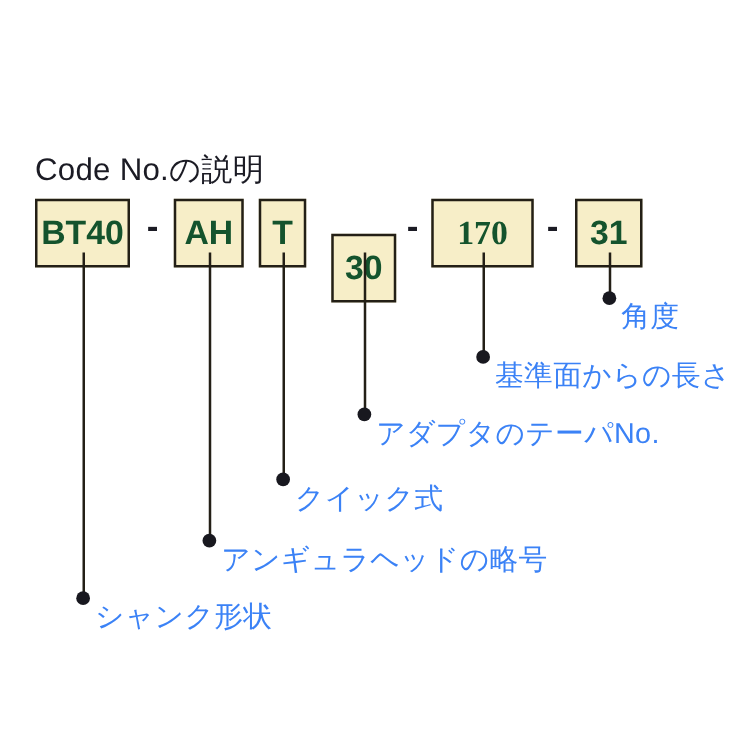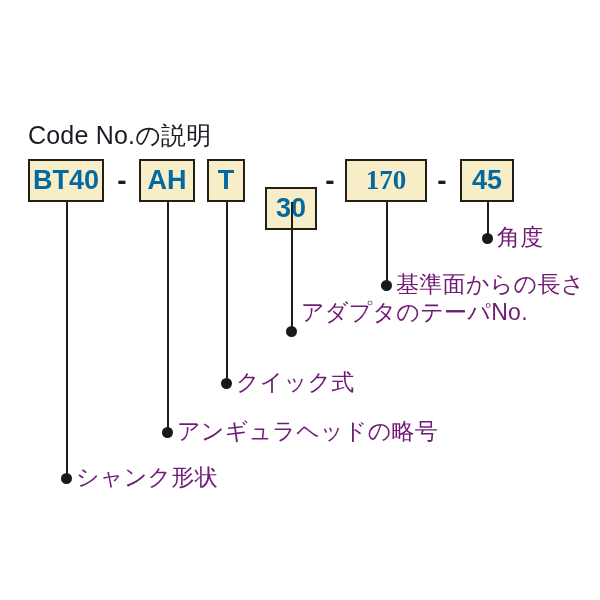--- a/index.html
+++ b/index.html
@@ -27,28 +27,28 @@
     font-weight: 400;
     color: #1b1b24;
     letter-spacing: 0.2px;
     white-space: nowrap;
   }
 
   
   .code-box {
     position: absolute;
     top: 159px;
-    height: 43px;
+    height: 55px;
     box-sizing: border-box;
     background: #f7eec8;
     border: 2.5px solid #231f16;
     display: flex;
     align-items: center;
     justify-content: center;
-    color: #0369a1;
+    color: #14532d;
     font-size: 27px;
     font-weight: bold;
     letter-spacing: 0px;
   }
 
   .hyphen {
     position: absolute;
     top: 159px;
     height: 43px;
     display: flex;
@@ -74,23 +74,24 @@
     height: 11px;
     border-radius: 50%;
     background: #18181f;
   }
 
   
   .leader-label {
     position: absolute;
     font-size: 23px;
     font-weight: 400;
-    color: #701a75;
+    color: #3b82f6;
     white-space: nowrap;
     letter-spacing: 0.3px;
+    margin-top: 16px;
   }
 </style>
 </head>
 <body>
 
 <div id="canvas">
 
   <div id="diagram-title">Code No.の説明</div>
 
   <div class="code-box" id="box-0" style="left: 28px; width: 76px;">
@@ -102,38 +103,38 @@
   <div class="code-box" id="box-2" style="left: 207px; width: 38px;">
     <span>T</span>
   </div>
   <div class="code-box" id="box-3" style="left: 265px; width: 52px; margin-top: 28px;">
     <span>30</span>
   </div>
   <div class="code-box" id="box-4" style="left: 345px; width: 82px; font-family: Liberation Serif, serif;">
     <span>170</span>
   </div>
   <div class="code-box" id="box-5" style="left: 460px; width: 54px;">
-    <span>45</span>
+    <span>31</span>
   </div>
 
   <div class="hyphen" id="sep-0" style="left: 114px;">-</div>
   <div class="hyphen" id="sep-1" style="left: 322px;">-</div>
   <div class="hyphen" id="sep-2" style="left: 434px;">-</div>
 
   <div class="leader-line" id="line-0" style="left: 487px; top: 202px; height: 36px;"></div>
   <div class="leader-dot" id="dot-0" style="left: 482px; top: 233px;"></div>
   <div class="leader-label" id="lbl-0" style="left: 497px; top: 222px;">角度</div>
 
   <div class="leader-line" id="line-1" style="left: 386px; top: 202px; height: 83px;"></div>
   <div class="leader-dot" id="dot-1" style="left: 381px; top: 280px;"></div>
   <div class="leader-label" id="lbl-1" style="left: 396px; top: 269px;">基準面からの長さ</div>
 
   <div class="leader-line" id="line-2" style="left: 291px; top: 202px; height: 129px;"></div>
   <div class="leader-dot" id="dot-2" style="left: 286px; top: 326px;"></div>
-  <div class="leader-label" id="lbl-2" style="left: 301px; top: 297px;">アダプタのテーパNo.</div>
+  <div class="leader-label" id="lbl-2" style="left: 301px; top: 315px;">アダプタのテーパNo.</div>
 
   <div class="leader-line" id="line-3" style="left: 226px; top: 202px; height: 181px;"></div>
   <div class="leader-dot" id="dot-3" style="left: 221px; top: 378px;"></div>
   <div class="leader-label" id="lbl-3" style="left: 236px; top: 367px;">クイック式</div>
 
   <div class="leader-line" id="line-4" style="left: 167px; top: 202px; height: 230px;"></div>
   <div class="leader-dot" id="dot-4" style="left: 162px; top: 427px;"></div>
   <div class="leader-label" id="lbl-4" style="left: 177px; top: 416px;">アンギュラヘッドの略号</div>
 
   <div class="leader-line" id="line-5" style="left: 66px; top: 202px; height: 276px;"></div>

